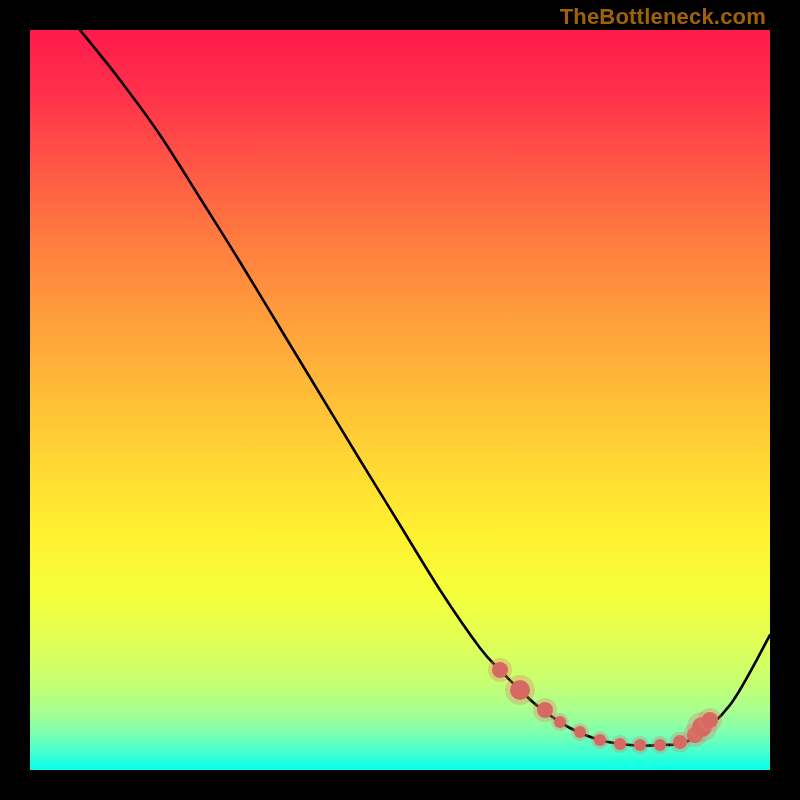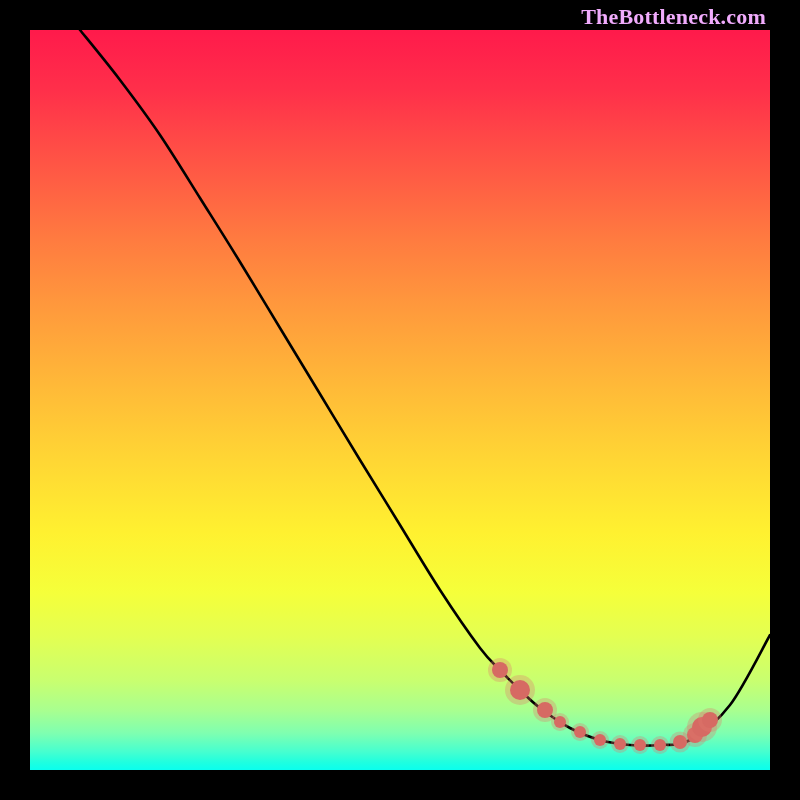--- a/index.html
+++ b/index.html
@@ -28,24 +28,24 @@
       #c8ff70 88%,
       #a8ff90 92%,
       #7fffb0 95%,
       #47ffcf 97.5%,
       #1effe0 99%,
       #0affee 100%);
   }
   .watermark {
     position: absolute;
     top: 4px; right: 34px;
-    font-family: Liberation Serif, serif;
+    font-family: Liberation Sans, sans-serif;
     font-size: 22px;
     font-weight: 600;
-    color: #f0abfc;
+    color: #a16207;
     letter-spacing: 0.2px;
     user-select: none;
   }
   svg.curve {
     position: absolute;
     left: 30px; top: 30px;
     width: 740px; height: 740px;
     overflow: visible;
   }
   .curve-path {

